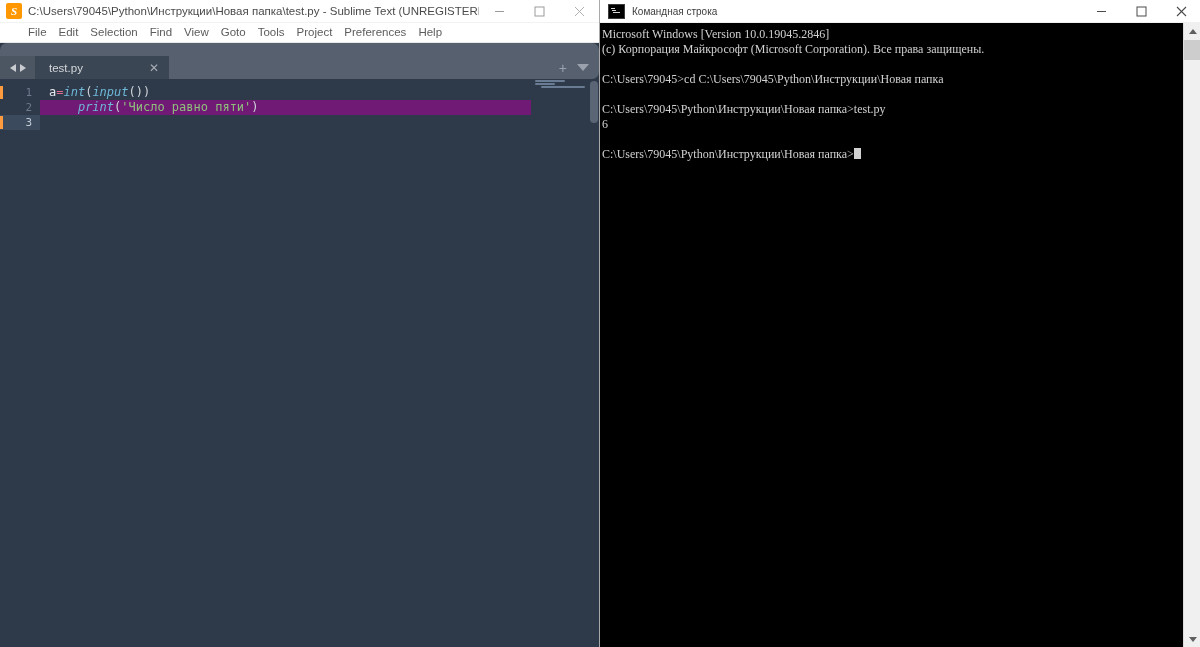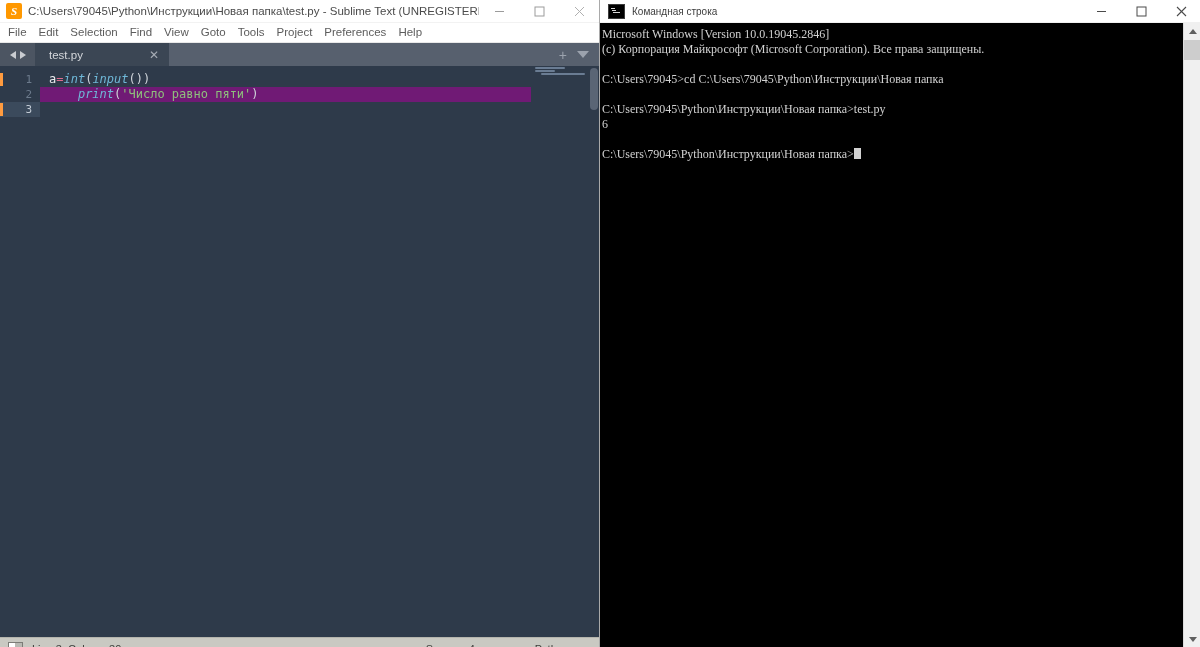--- a/index.html
+++ b/index.html
@@ -83,37 +83,38 @@
     font-size: 11px;
     line-height: 1;
   }
   .st-winbtn svg { display:block; }
 
   .st-menubar {
     height: 19px;
     background: #ffffff;
     display: flex;
     align-items: center;
-    padding-left: 2px;
+    padding-left: 22px;
     border-bottom: 1px solid #e8e8e8;
   }
   .st-menu-item {
     font-size: 11.5px;
     color: #5c5c5c;
     padding: 0 6px;
     line-height: 19px;
     white-space: nowrap;
   }
 
   .st-tabbar {
-    height: 23px;
+    height: 36px;
     background: #57606e;
     display: flex;
     align-items: flex-end;
     position: relative;
+    border-radius: 7px;
   }
   .st-tab-nav {
     width: 35px;
     height: 23px;
     display: flex;
     align-items: center;
     justify-content: center;
     gap: 4px;
     background: #4c5562;
   }

